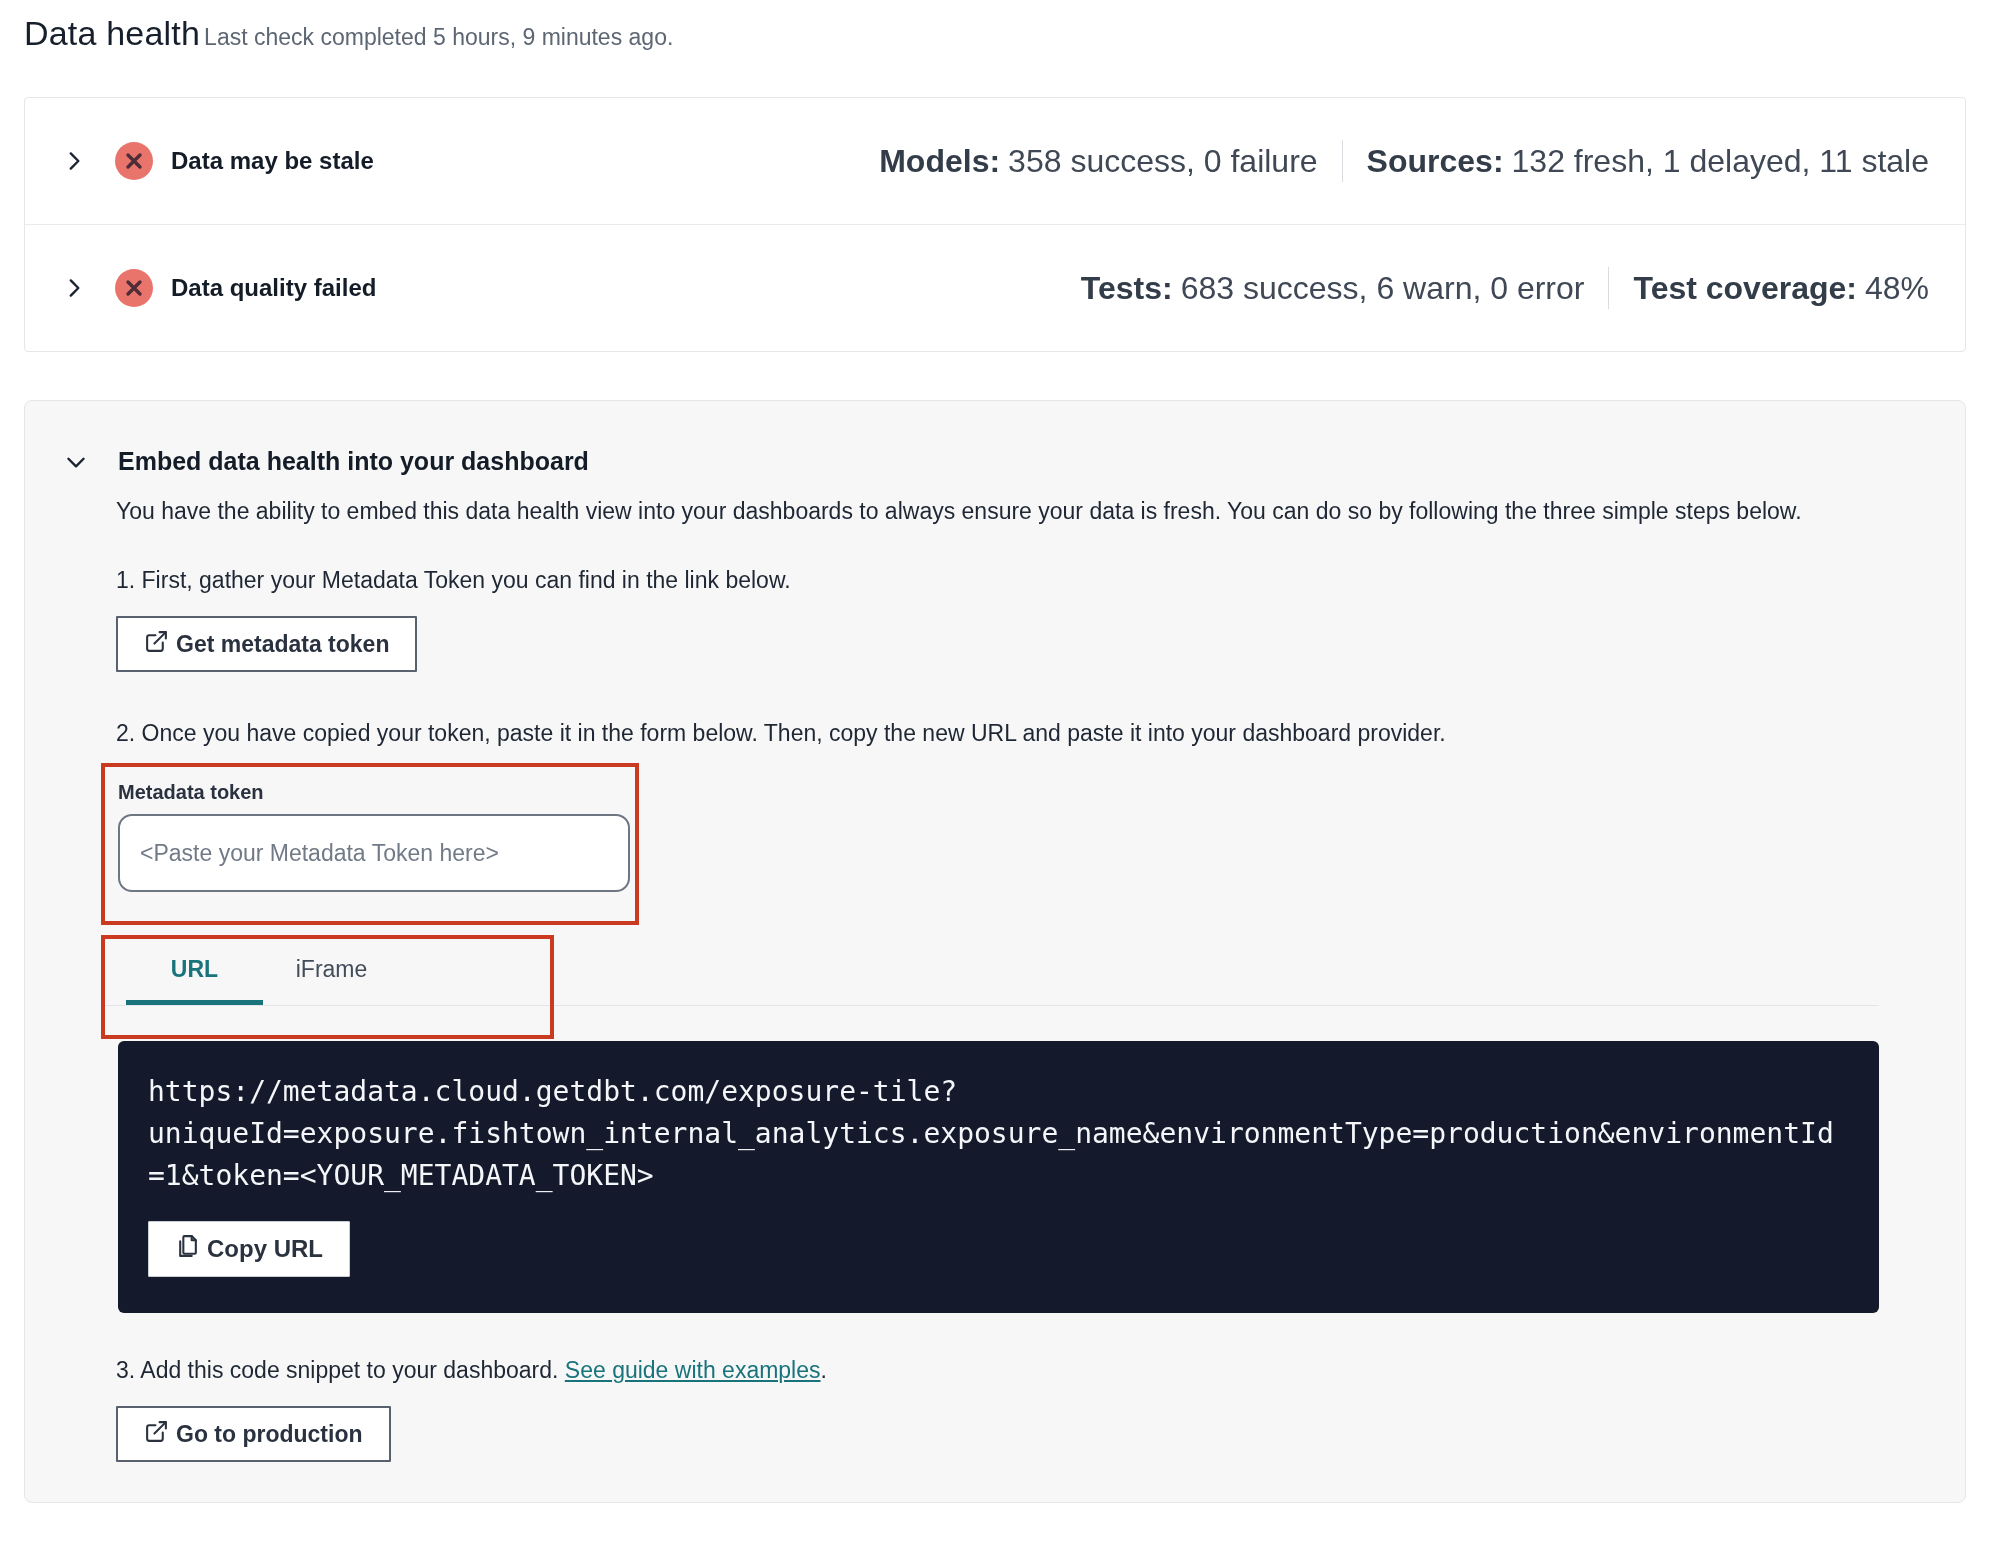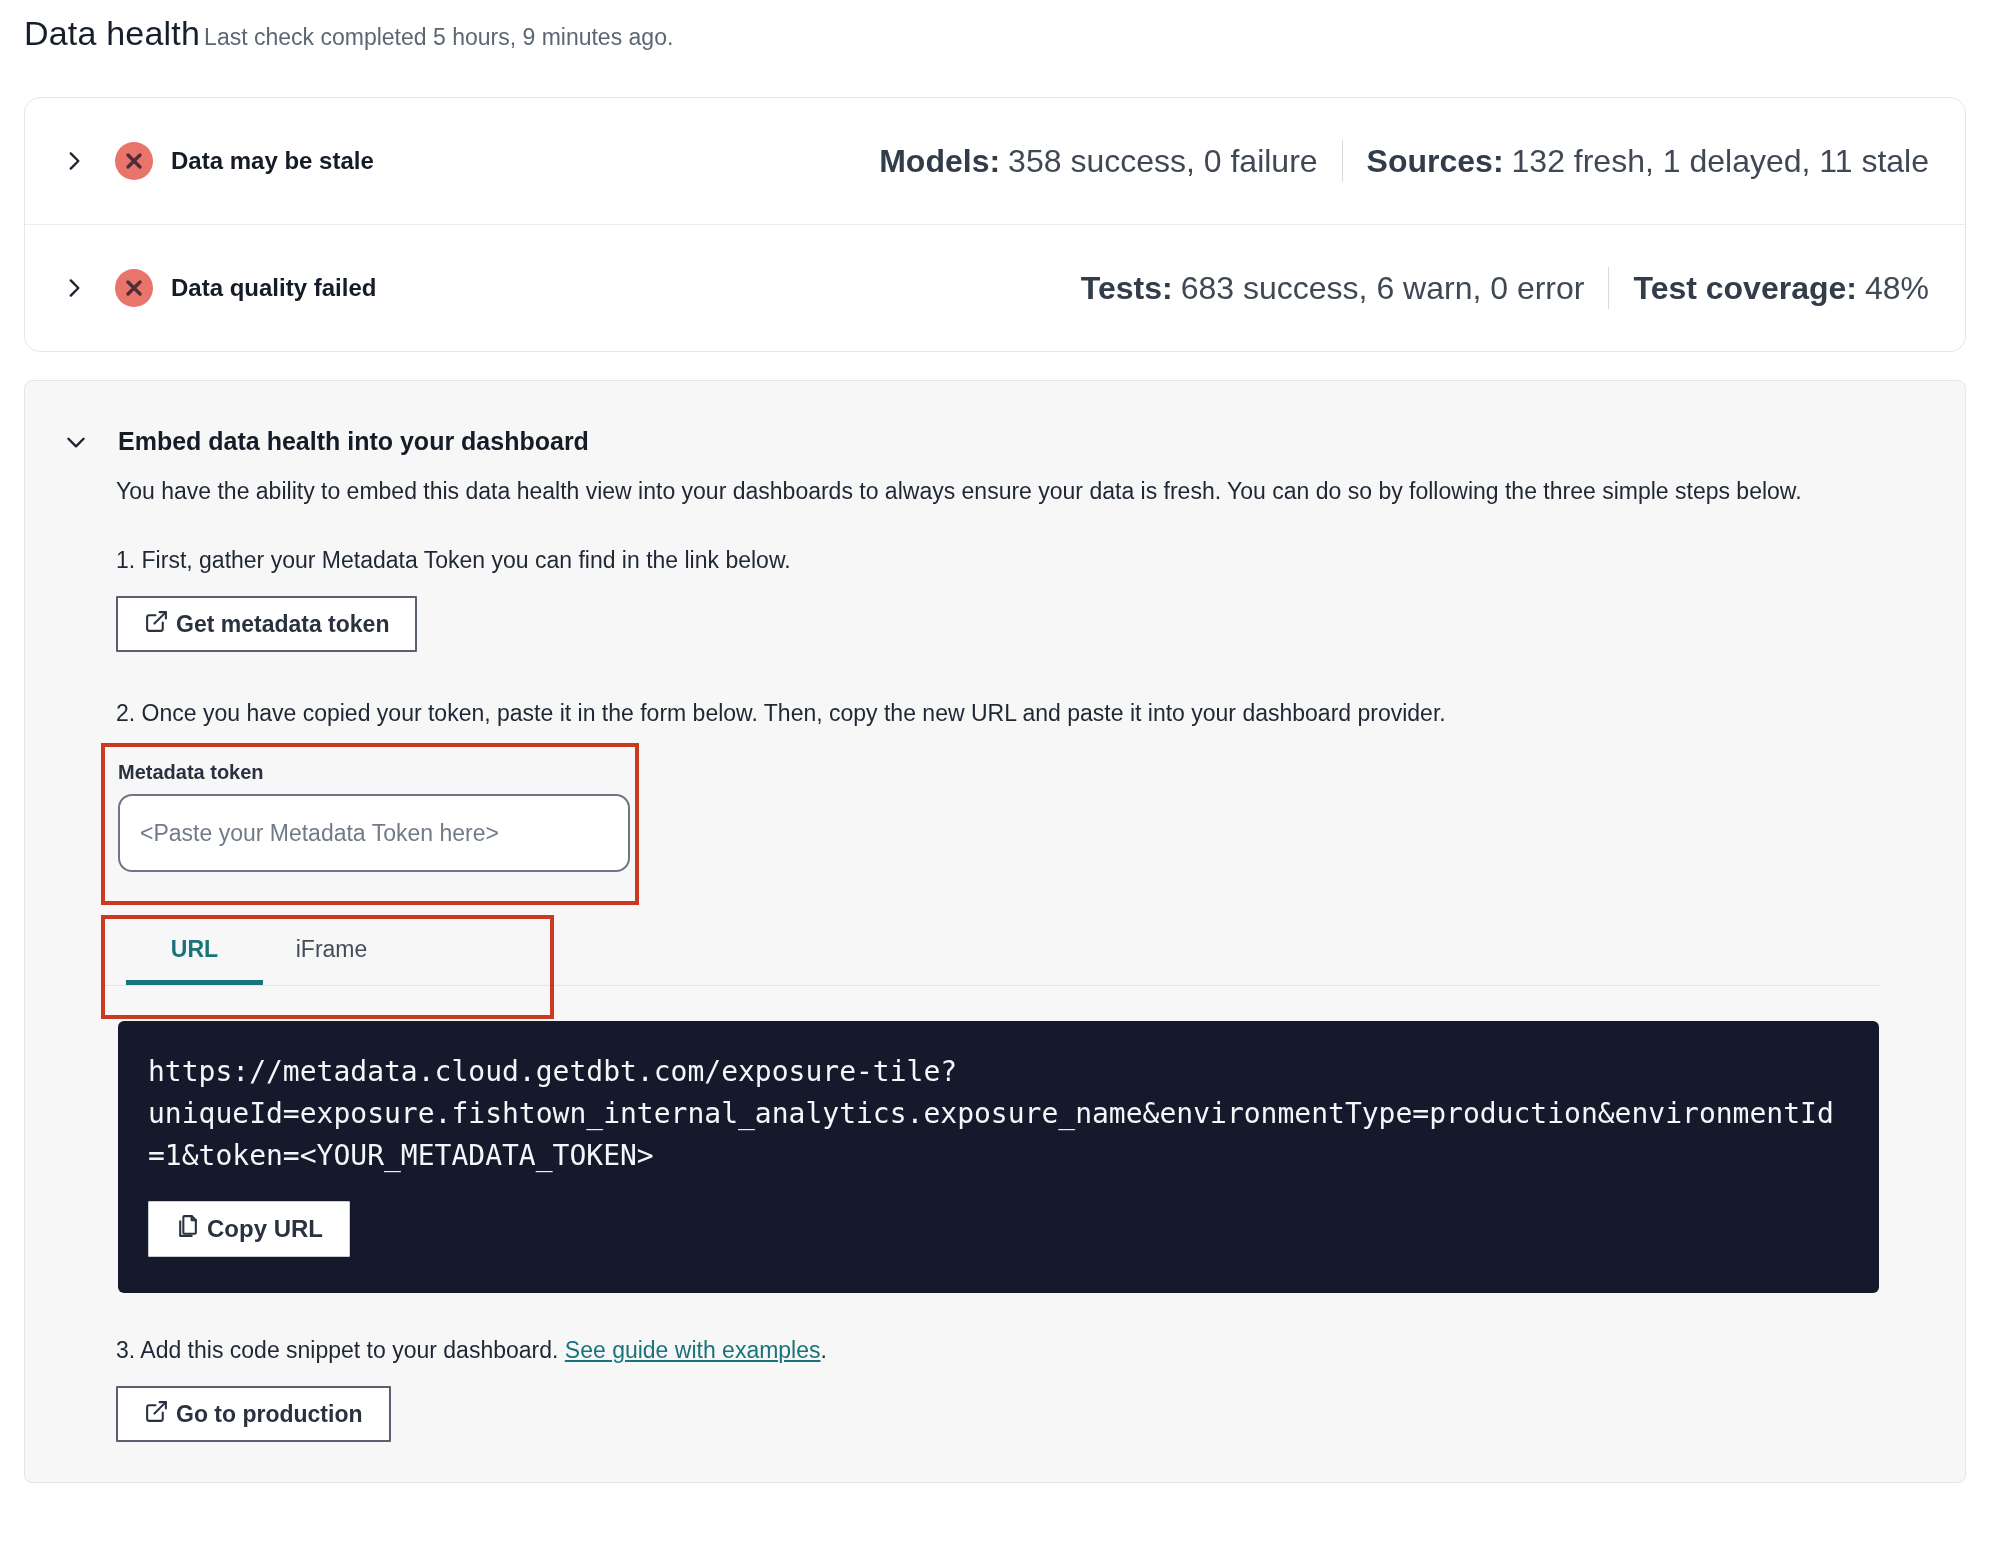--- a/index.html
+++ b/index.html
@@ -22,33 +22,33 @@
     width:1990px;height:1568px;background:#ffffff;
     font-family:"Liberation Sans","DejaVu Sans",sans-serif;
     color:var(--text-dark);
     padding:14px 24px 0 24px;
   }
   
   .page-header{display:flex;align-items:baseline;gap:4px;margin-bottom:44px;}
   .page-title{font-size:34px;font-weight:500;color:#161F2B;letter-spacing:.2px;}
   .page-subtitle{font-size:23px;color:var(--text-gray);}
   
-  .status-card{border:1px solid var(--border);border-radius:16px;background:#fff;}
+  .status-card{border:1px solid var(--border);border-radius:4px;background:#fff;}
   .status-row{display:flex;align-items:center;height:126px;padding:0 36px;}
   .status-row + .hdiv{height:1px;background:#E9EBEE;}
   .chev{display:inline-flex;width:26px;height:26px;flex:none;cursor:pointer;}
   .chev svg{width:26px;height:26px;}
   .err-badge{width:38px;height:38px;flex:none;margin-left:28px;}
   .status-label{font-size:24px;font-weight:700;color:#141C27;margin-left:18px;}
   .stats{margin-left:auto;display:flex;align-items:center;gap:24px;font-size:32px;color:var(--text-slate);}
   .stat-label{font-weight:700;color:#333C49;margin-right:8px;}
   .vdiv{width:1px;height:42px;background:#D8DBE0;}
   
   .embed-card{
-    margin-top:28px;background:var(--card-bg);
+    margin-top:48px;background:var(--card-bg);
     border:1px solid var(--border);border-radius:8px;
     padding:46px 88px 40px 38px;
   }
   .embed-header{display:flex;align-items:center;gap:29px;}
   .embed-header .chev svg{width:26px;height:26px;}
   .embed-title{font-size:25px;font-weight:700;color:#141C27;}
   .embed-body{padding-left:53px;}
   .desc{margin:18px 0 0 0;font-size:23px;line-height:35px;max-width:1745px;color:#1E2733;}
   .step{margin:0;font-size:23px;color:#1E2733;}
   .step-1{margin-top:38px;}

